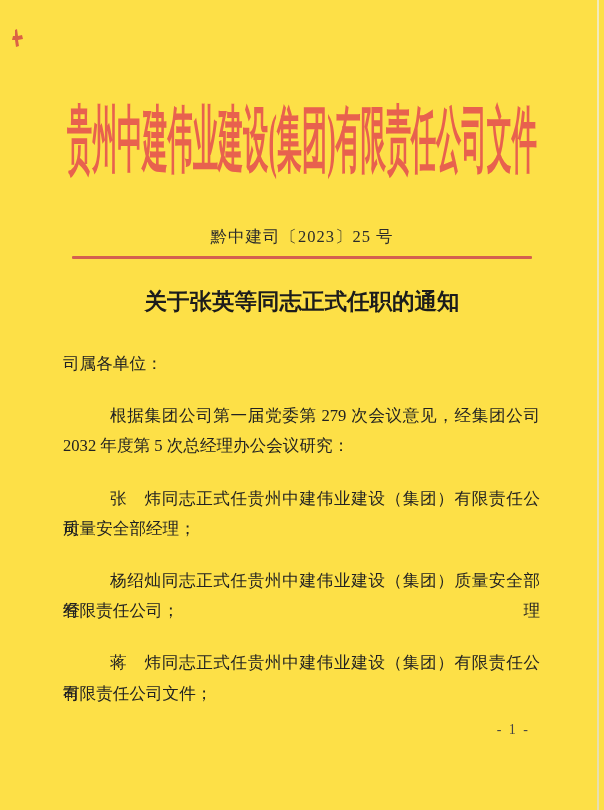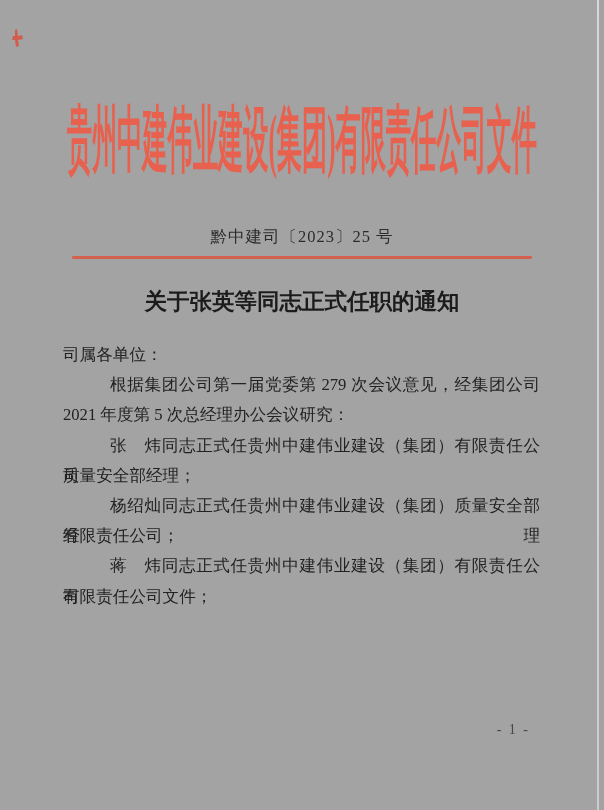--- a/index.html
+++ b/index.html
@@ -5,21 +5,21 @@
   html, body {
     margin: 0; padding: 0;
     width: 604px; height: 810px;
     background: #fefefe;
     overflow: hidden;
     font-family: "Liberation Serif", "DejaVu Serif", serif;
   }
   .page {
     position: relative;
     width: 604px; height: 810px;
-    background: #a3a3a3;
+    background: #fde047;
   }
   .scan-edge {
     position: absolute;
     top: 0; right: 5px;
     width: 2px; height: 810px;
     background: linear-gradient(#eeeeee, #dddddd);
     opacity: .7;
   }
   .corner-mark {
     position: absolute;
@@ -53,37 +53,37 @@
     position: absolute;
     left: 0; top: 286px;
     width: 604px;
     text-align: center;
     font-size: 22.5px;
     font-weight: bold;
     color: #1c1c1c;
   }
   .body-block {
     position: absolute;
-    left: 63px; top: 340px;
+    left: 63px; top: 349px;
     width: 477px;
     font-size: 16.6px;
     color: #222222;
   }
   .ln {
     height: 30.2px;
     line-height: 30.2px;
     white-space: nowrap;
   }
   .ln.fill {
     white-space: normal;
     text-align: justify;
     text-align-last: justify;
     -moz-text-align-last: justify;
   }
-  .ln.ind { text-indent: 47px; }
+  .ln.ind { text-indent: 47px; margin-top: 22px; }
   .page-number {
     position: absolute;
     top: 722px; right: 74px;
     font-size: 14px;
     letter-spacing: 2px;
     color: #454545;
   }
 </style>
 </head>
 <body>
@@ -105,21 +105,21 @@
   <div class="doc-number">黔中建司〔2023〕25 号</div>
 
   <div class="red-divider"></div>
 
   <div class="doc-title">关于张英等同志正式任职的通知</div>
 
   <div class="body-block">
     <div class="ln">司属各单位：</div>
 
     <div class="ln ind fill">根据集团公司第一届党委第 279 次会议意见，经集团公司</div>
-    <div class="ln">2021 年度第 5 次总经理办公会议研究：</div>
+    <div class="ln">2032 年度第 5 次总经理办公会议研究：</div>
 
     <div class="ln ind fill">张　炜同志正式任贵州中建伟业建设（集团）有限责任公司</div>
     <div class="ln">质量安全部经理；</div>
 
     <div class="ln ind fill">杨绍灿同志正式任贵州中建伟业建设（集团）质量安全部经理</div>
     <div class="ln">有限责任公司；</div>
 
 
     <div class="ln ind fill">蒋　炜同志正式任贵州中建伟业建设（集团）有限责任公司</div>
     <div class="ln">有限责任公司文件；</div>

